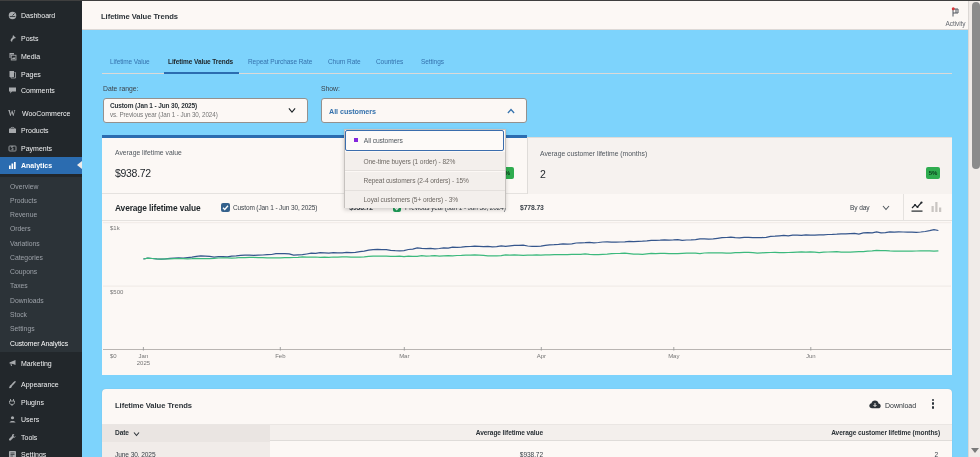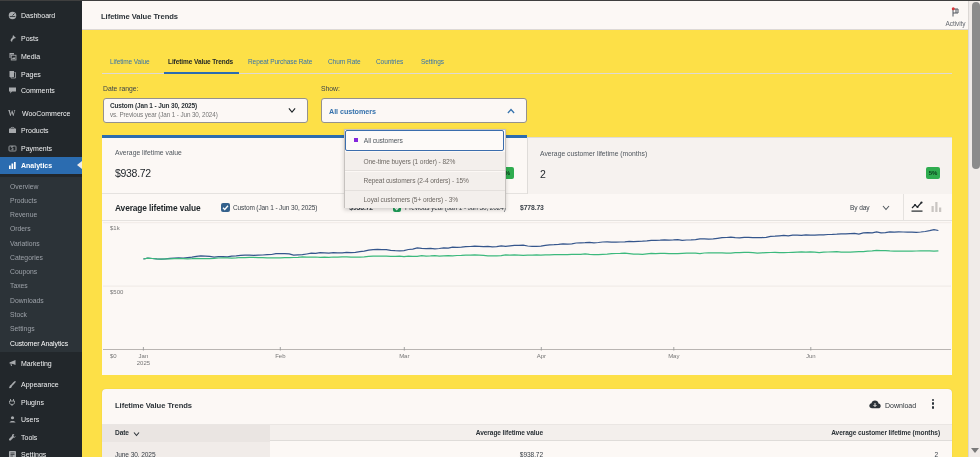--- a/index.html
+++ b/index.html
@@ -11,21 +11,21 @@
 .si{position:absolute;left:10px;color:#9ca1a8;font-size:6.8px;white-space:nowrap;transform:translateY(-50%);}
 #analytics-row{position:absolute;left:0;top:157px;width:82px;height:17px;background:#2b6cb0;display:flex;align-items:center;color:#fff;font-size:7px;font-weight:bold;}
 #analytics-row svg{margin-left:8px;margin-right:4px;}
 #notch{position:absolute;top:161px;left:76.5px;width:0;height:0;border-top:4.5px solid transparent;border-bottom:4.5px solid transparent;border-right:5.5px solid #efebe8;z-index:6;}
 
 #chead{position:absolute;left:82px;top:1px;width:886px;height:29px;background:#fcf8f5;border-bottom:1px solid #ddd9d6;z-index:2;}
 #chead .title{position:absolute;left:19px;top:10.5px;font-size:7.6px;font-weight:bold;color:#2c3338;letter-spacing:-0.05px;}
 #activity{position:absolute;right:-9.5px;top:2px;width:44px;text-align:center;color:#646970;}
 #activity .txt{font-size:6.5px;margin-top:-1px;letter-spacing:-0.1px;}
 
-#page{position:absolute;left:82px;top:30px;width:886px;height:427px;background:#fde047;}
+#page{position:absolute;left:82px;top:30px;width:886px;height:427px;background:#7dd3fc;}
 
 .tab{position:absolute;top:27.8px;font-size:6.5px;color:#3572ad;white-space:nowrap;letter-spacing:-0.08px;}
 .tab.active{color:#1d2327;font-weight:bold;}
 #tabrule{position:absolute;left:20px;top:42.5px;width:850px;height:1px;background:#ddd9d6;}
 #tabunder{position:absolute;left:82px;top:42px;width:74.5px;height:1.6px;background:#2b6cb0;z-index:2;}
 
 .flabel{position:absolute;top:55px;font-size:6.8px;color:#3c434a;}
 .selbox{position:absolute;top:67.5px;height:25px;background:#fcf8f5;border:1px solid #94918e;border-radius:3px;}
 
 #panel1{position:absolute;left:20px;top:107px;width:850px;height:237.5px;background:#fcf8f5;}

